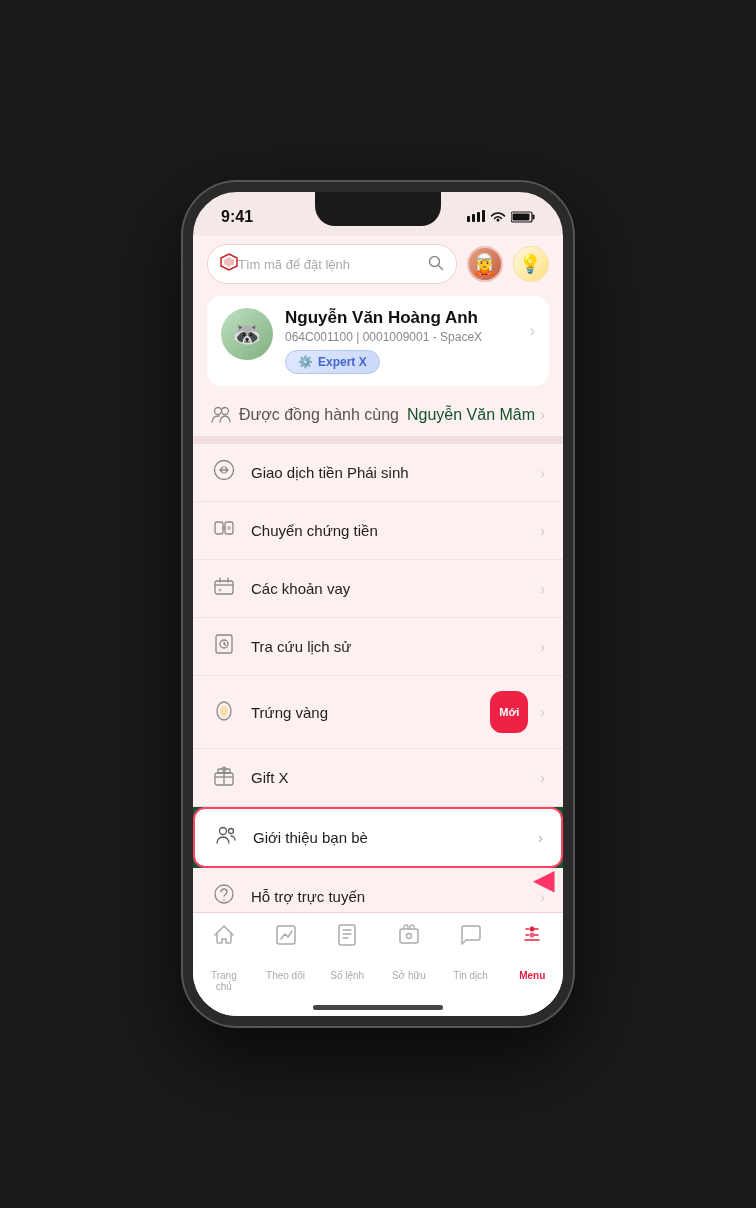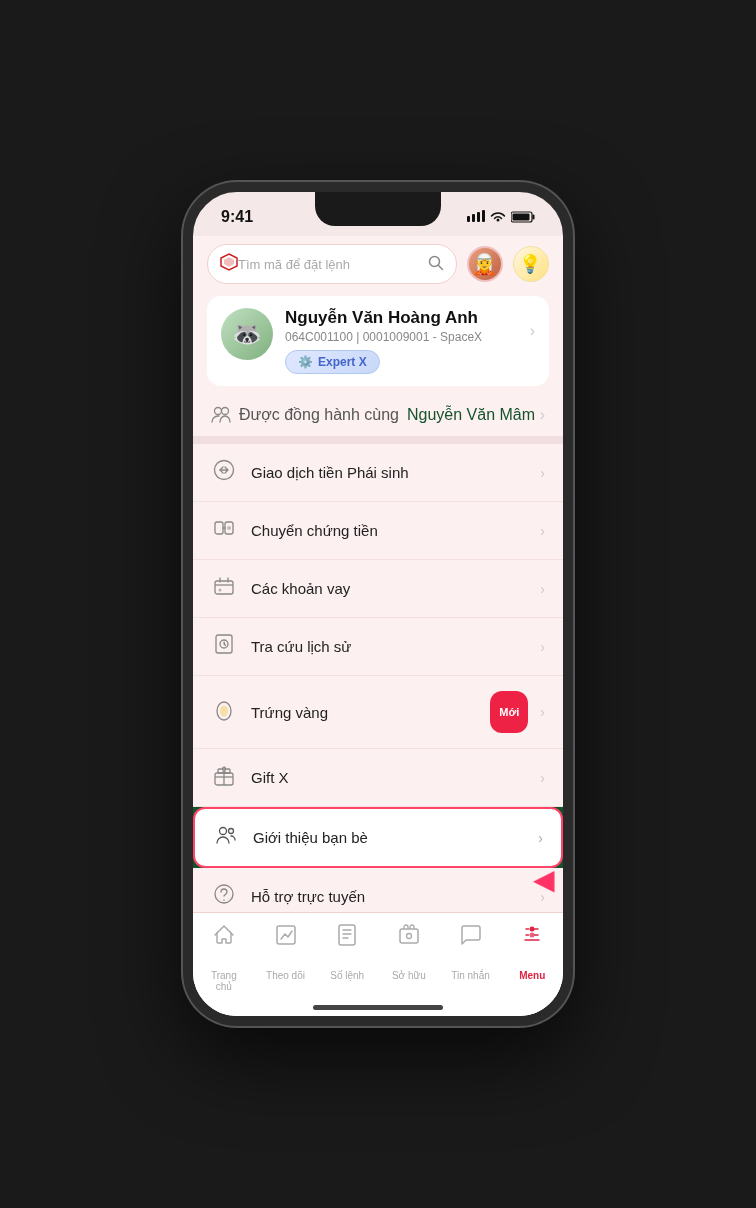--- a/index.html
+++ b/index.html
@@ -472,21 +472,21 @@
         </span>
         <span class="nav-label">Sở hữu</span>
       </div>
 
       <div class="nav-item">
         <span class="nav-icon">
           <svg width="24" height="24" viewBox="0 0 24 24">
               <path d="M21 15a2 2 0 01-2 2H7l-4 4V5a2 2 0 012-2h14a2 2 0 012 2z" stroke="#aaa" stroke-width="1.5" fill="none" stroke-linecap="round" stroke-linejoin="round"></path>
             </svg>
         </span>
-        <span class="nav-label">Tin nhắn</span>
+        <span class="nav-label">Tin dịch</span>
       </div>
 
       <div class="nav-item">
         <span class="nav-icon active">
           <svg width="24" height="24" viewBox="0 0 24 24">
               <circle cx="12" cy="6" r="2.5" fill="#e02244"></circle>
               <circle cx="12" cy="12" r="2.5" fill="#e02244" opacity="0.7"></circle>
               <path d="M18 6h-3.5M18 12h-3.5M6 12h2.5M6 6h2.5" stroke="#e02244" stroke-width="1.5" stroke-linecap="round"></path>
               <path d="M5 17h14" stroke="#e02244" stroke-width="1.5" stroke-linecap="round"></path>
             </svg>

